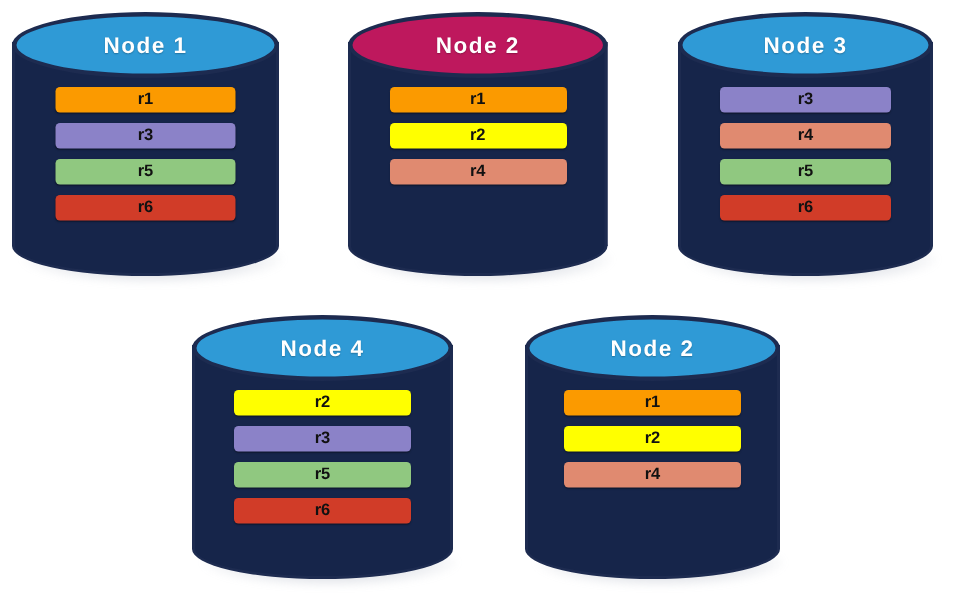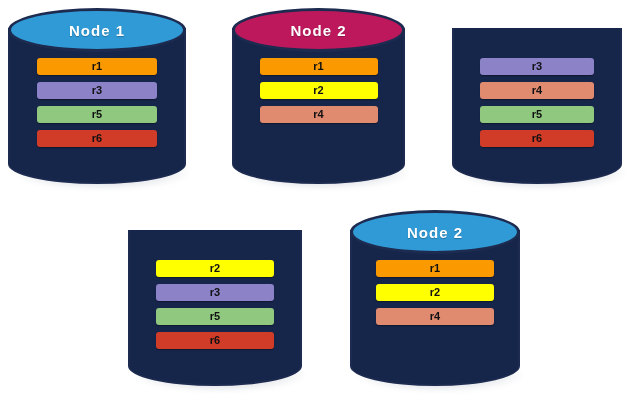--- a/index.html
+++ b/index.html
@@ -145,39 +145,45 @@
         </div>
         <div class="bar" style="width: 118px; background: rgb(224, 138, 112);">
           <span class="bar-label" style="color: rgb(17, 17, 17);">r4</span>
         </div>
       </div>
     </div>
     <div class="node" style="left: 452px; top: 8px; width: 170px; height: 176px;">
       <div class="cyl-shadow"></div>
       <div class="cyl-bottom" style="background: rgb(22, 37, 74); border-color: rgb(29, 43, 80);"></div>
       <div class="cyl-body" style="background: rgb(22, 37, 74); border-left-color: rgb(29, 43, 80); border-right-color: rgb(29, 43, 80);"></div>
+      <div class="cyl-top" style="background: rgb(47, 154, 214); border-color: rgb(29, 43, 80);">
+        <span class="cyl-title" style="color: rgb(255, 255, 255);">Node  3</span>
+      </div>
       <div class="bars">
         <div class="bar" style="width: 114px; background: rgb(139, 130, 200);">
           <span class="bar-label" style="color: rgb(17, 17, 17);">r3</span>
         </div>
         <div class="bar" style="width: 114px; background: rgb(224, 138, 112);">
           <span class="bar-label" style="color: rgb(17, 17, 17);">r4</span>
         </div>
         <div class="bar" style="width: 114px; background: rgb(144, 200, 128);">
           <span class="bar-label" style="color: rgb(17, 17, 17);">r5</span>
         </div>
         <div class="bar" style="width: 114px; background: rgb(209, 60, 40);">
           <span class="bar-label" style="color: rgb(17, 17, 17);">r6</span>
         </div>
       </div>
     </div>
     <div class="node" style="left: 128px; top: 210px; width: 174px; height: 176px;">
       <div class="cyl-shadow"></div>
       <div class="cyl-bottom" style="background: rgb(22, 37, 74); border-color: rgb(29, 43, 80);"></div>
       <div class="cyl-body" style="background: rgb(22, 37, 74); border-left-color: rgb(29, 43, 80); border-right-color: rgb(29, 43, 80);"></div>
+      <div class="cyl-top" style="background: rgb(47, 154, 214); border-color: rgb(29, 43, 80);">
+        <span class="cyl-title" style="color: rgb(255, 255, 255);">Node  4</span>
+      </div>
       <div class="bars">
         <div class="bar" style="width: 118px; background: rgb(255, 255, 0);">
           <span class="bar-label" style="color: rgb(17, 17, 17);">r2</span>
         </div>
         <div class="bar" style="width: 118px; background: rgb(139, 130, 200);">
           <span class="bar-label" style="color: rgb(17, 17, 17);">r3</span>
         </div>
         <div class="bar" style="width: 118px; background: rgb(144, 200, 128);">
           <span class="bar-label" style="color: rgb(17, 17, 17);">r5</span>
         </div>

